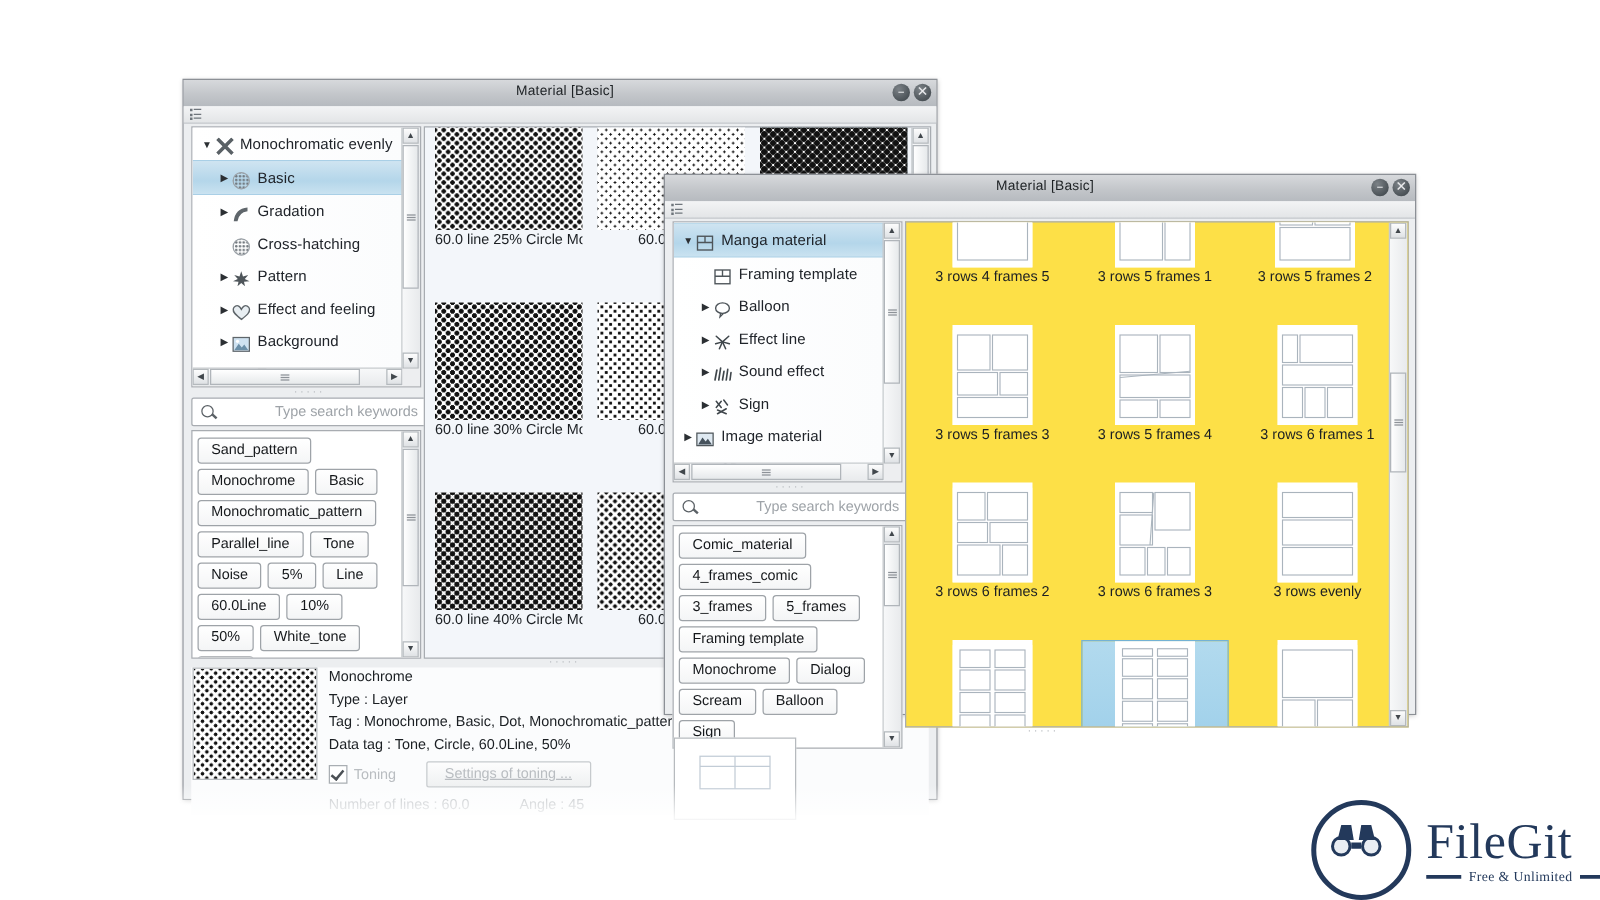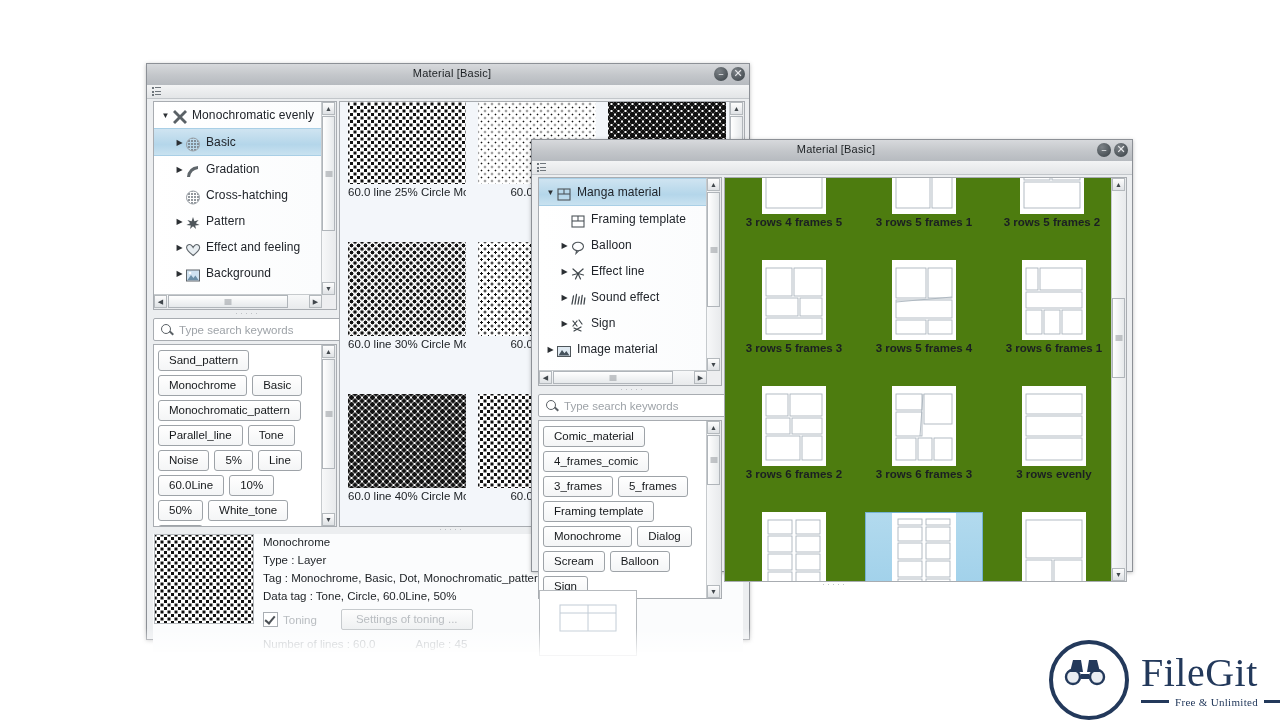--- a/index.html
+++ b/index.html
@@ -63,21 +63,21 @@
   .sb-thumb{position:absolute;background:linear-gradient(90deg,#ffffff,#e6e9eb);
        border:1px solid #b0b5ba;box-sizing:border-box;}
   .sb-thumb.h{background:linear-gradient(#ffffff,#e6e9eb);}
   .sb-grip{position:absolute;left:50%;top:50%;transform:translate(-50%,-50%);
        width:7px;height:5px;}
   .sb-grip i{display:block;height:1px;background:#8d9298;margin-bottom:1px;}
   .corner{position:absolute;right:0;bottom:0;width:14px;height:14px;background:#edeef0;}
 
   
   .searchbox{position:absolute;background:#fff;border:1px solid #a8acb1;border-radius:2px;
-      display:flex;align-items:center;padding-left:6px;}
+      display:flex;align-items:center;padding-left:6px;gap:41px;}
   .sicon{width:14px;height:14px;position:relative;margin-right:5px;flex:0 0 auto;}
   .sicon .ring{position:absolute;left:1px;top:1px;width:8px;height:8px;border:1.6px solid #5b6166;border-radius:50%;}
   .sicon .stick{position:absolute;left:8.5px;top:9px;width:5px;height:1.8px;background:#5b6166;transform:rotate(42deg);}
   .sph{font-size:11.5px;color:#9ea3a8;}
 
   
   .tagpanel{position:absolute;background:#fff;border:1px solid #a8acb1;overflow:hidden;}
   .taginner{position:absolute;left:0;right:14px;top:0;bottom:0;padding:5px 4px;
        display:flex;flex-wrap:wrap;gap:4px 5px;align-content:flex-start;overflow:hidden;}
   .tag{border:1px solid #9ea3a8;border-radius:3px;background:linear-gradient(#ffffff,#f4f5f6);
@@ -340,21 +340,21 @@
              background-image:radial-gradient(circle, #111 1.5px, transparent 1.6px),radial-gradient(circle, #111 1.5px, transparent 1.6px);
              background-size:7px 7px;background-position:0 0,3.5px 3.5px;"></div>
         <div style="position:absolute;left:110px;top:2px;">
           <div class="dline">Monochrome</div>
           <div class="dline" style="margin-top:6px;">Type : Layer</div>
           <div class="dline" style="margin-top:6px;">Tag : Monochrome, Basic, Dot, Monochromatic_pattern</div>
           <div class="dline" style="margin-top:6px;">Data tag : Tone, Circle, 60.0Line, 50%</div>
           <div style="margin-top:7px;display:flex;align-items:center;">
             <span class="chk"></span>
             <span class="dline dim">Toning</span>
-            <span class="dbtn" style="margin-left:24px;">Settings of toning ...</span>
+            <span class="dbtn" style="margin-left:24px;text-decoration:underline;">Settings of toning ...</span>
           </div>
           <div style="margin-top:8px;display:flex;">
             <span class="dline dim">Number of lines : 60.0</span>
             <span class="dline dim" style="margin-left:40px;">Angle : 45</span>
           </div>
         </div>
       </div>
 
     </div>
   </div>
@@ -524,21 +524,21 @@
             <div class="sb-grip">
                 <i></i>
                 <i></i>
                 <i></i>
               </div>
           </div>
           <div class="sb-arrow down">▼</div>
         </div>
       </div>
 
-      <div class="gridpanel" style="left:192px;top:16px;width:401px;height:403px;background:#4d7c0f;font-weight:bold;">
+      <div class="gridpanel" style="left:192px;top:16px;width:401px;height:403px;background:#fde047;">
         <div class="gridinner" id="w2grid">
             <div class="gcell" style="left: 10px; top: -44px; width: 118px;">
               <div class="gthumb frm" style="width: 64px; height: 76px; padding: 4px 0px 0px;"><svg width="64" height="76" viewBox="0 0 64 76">
                   <rect x="0" y="0" width="64" height="76" fill="#ffffff"></rect>
                   <rect x="4" y="4" width="56" height="8" fill="#fff" stroke="#aab4bd" stroke-width="0.9"></rect>
                   <rect x="4" y="14" width="26" height="14" fill="#fff" stroke="#aab4bd" stroke-width="0.9"></rect>
                   <rect x="32" y="14" width="28" height="14" fill="#fff" stroke="#aab4bd" stroke-width="0.9"></rect>
                   <rect x="4" y="30" width="56" height="40" fill="#fff" stroke="#aab4bd" stroke-width="0.9"></rect>
                   <line x1="4" y1="12" x2="60" y2="17" stroke="#aab4bd" stroke-width="0.9"></line>
                 </svg></div>

